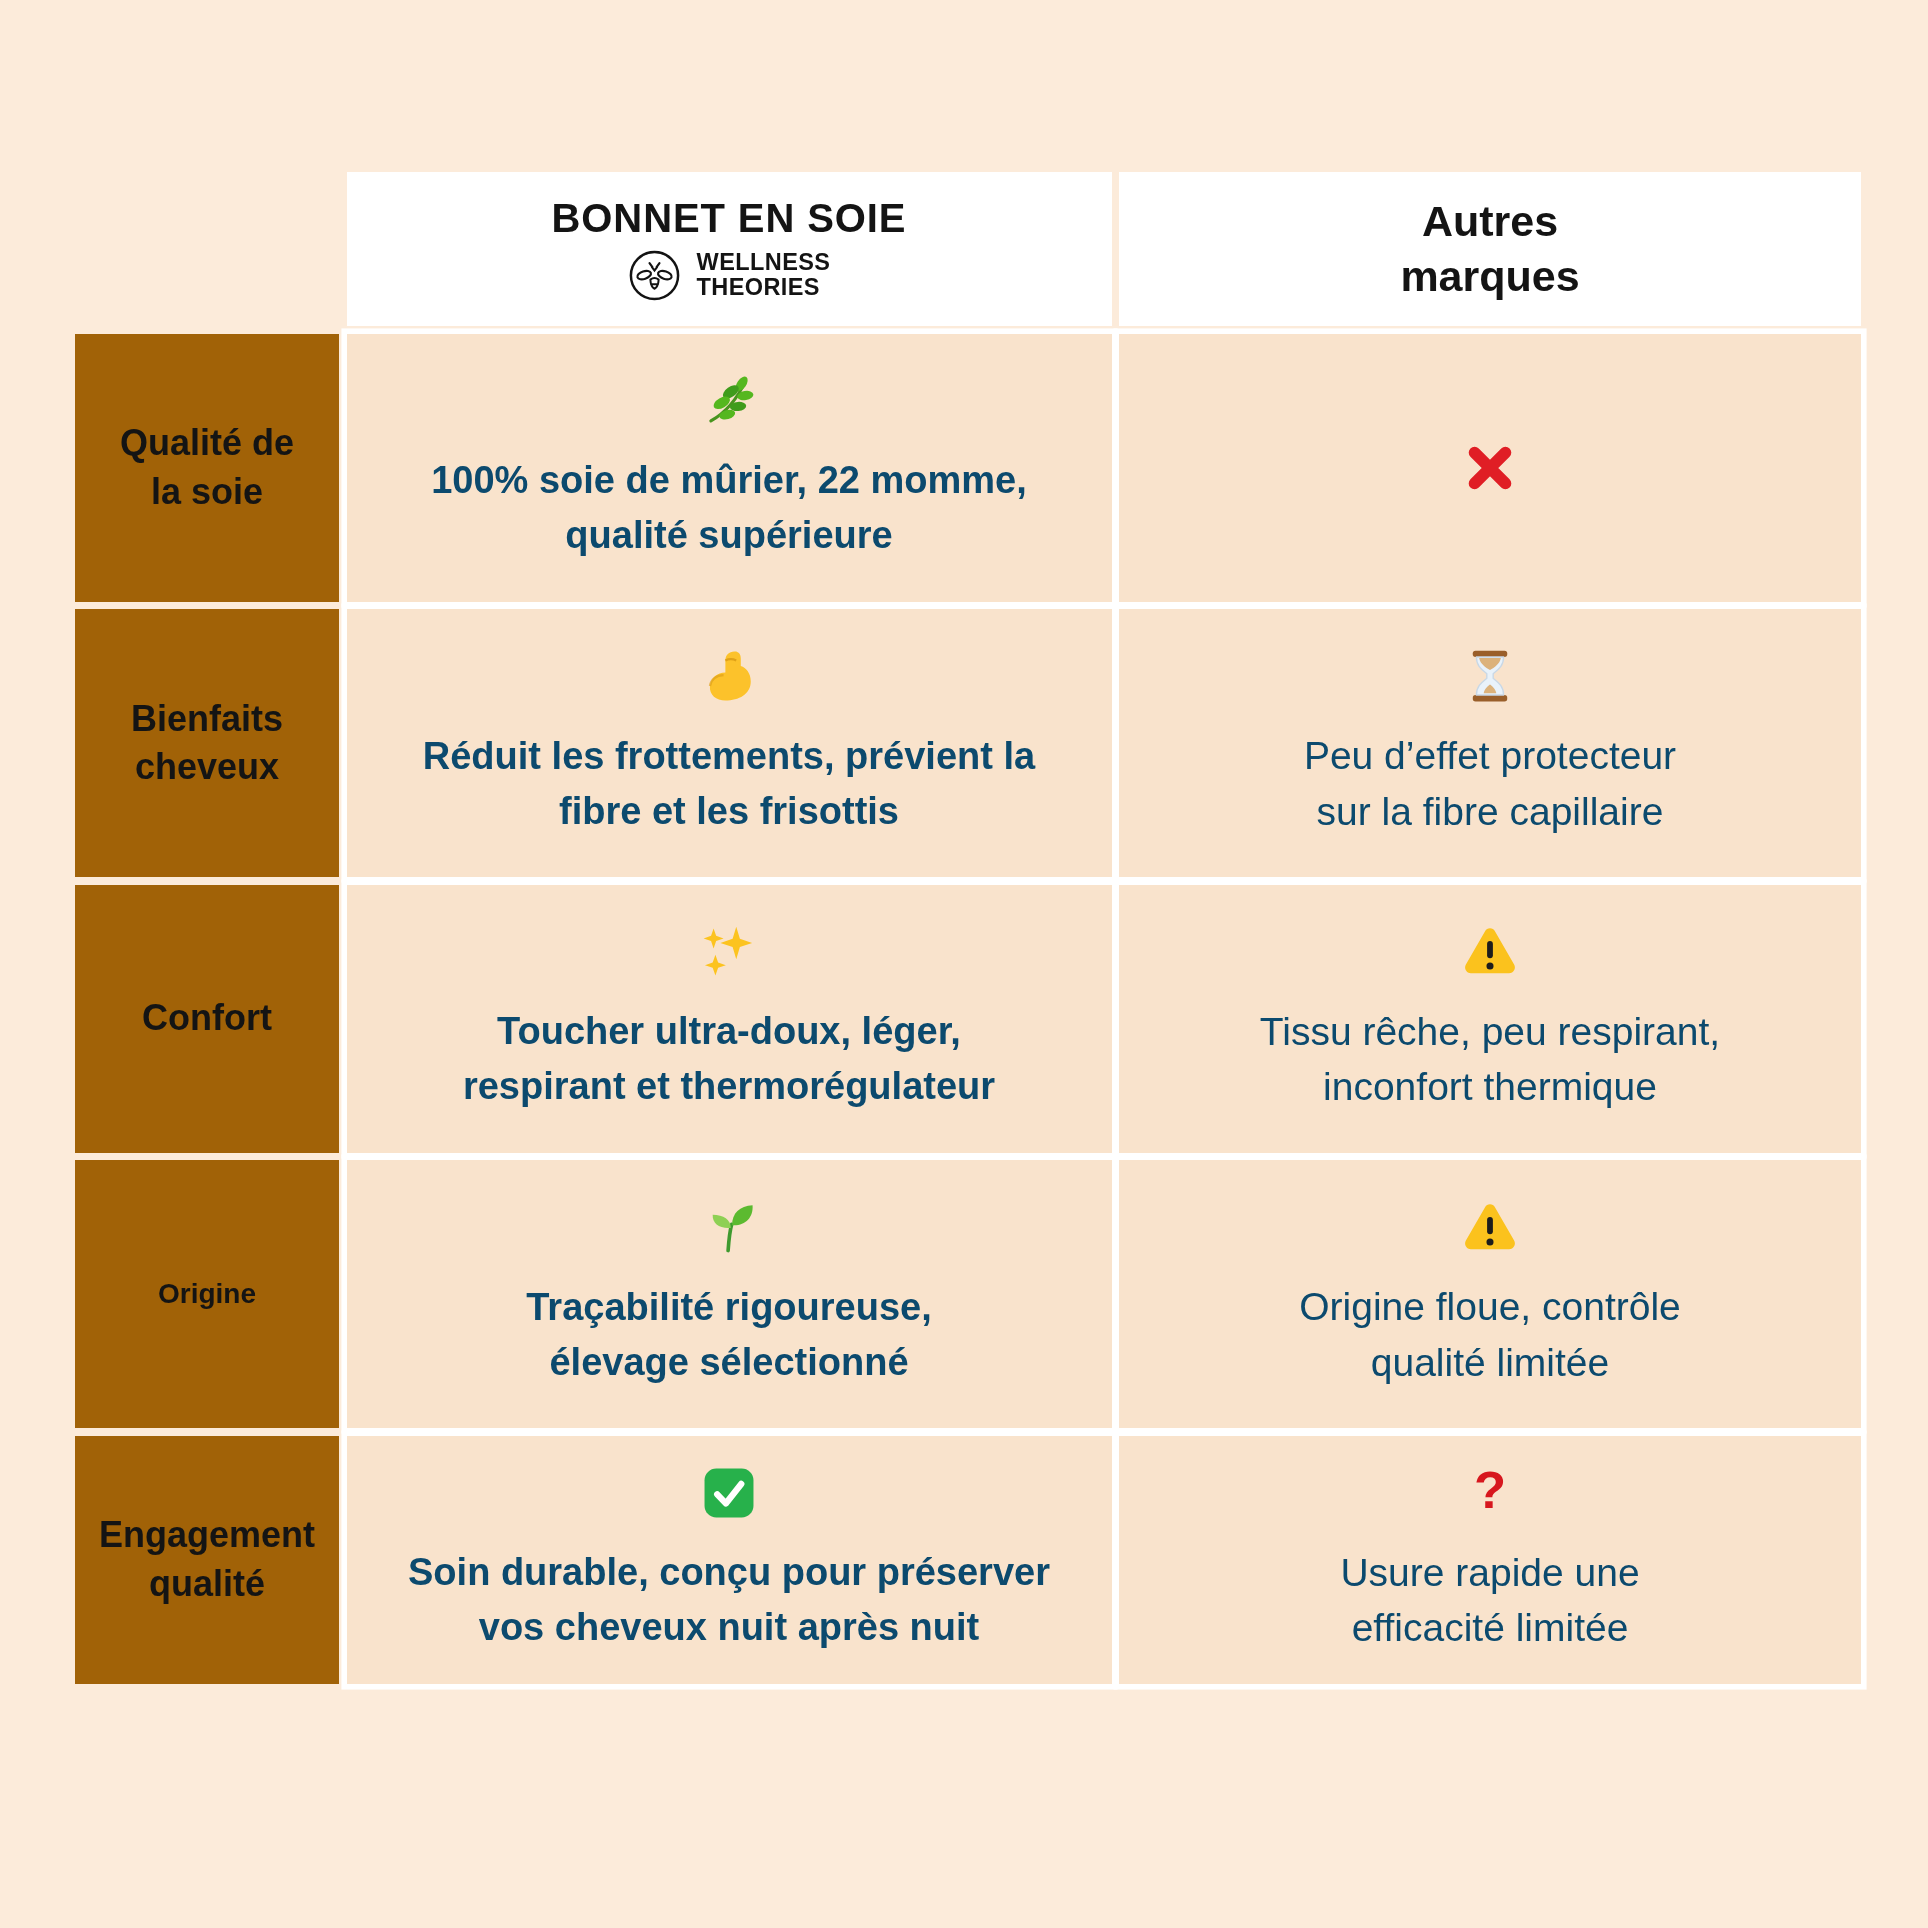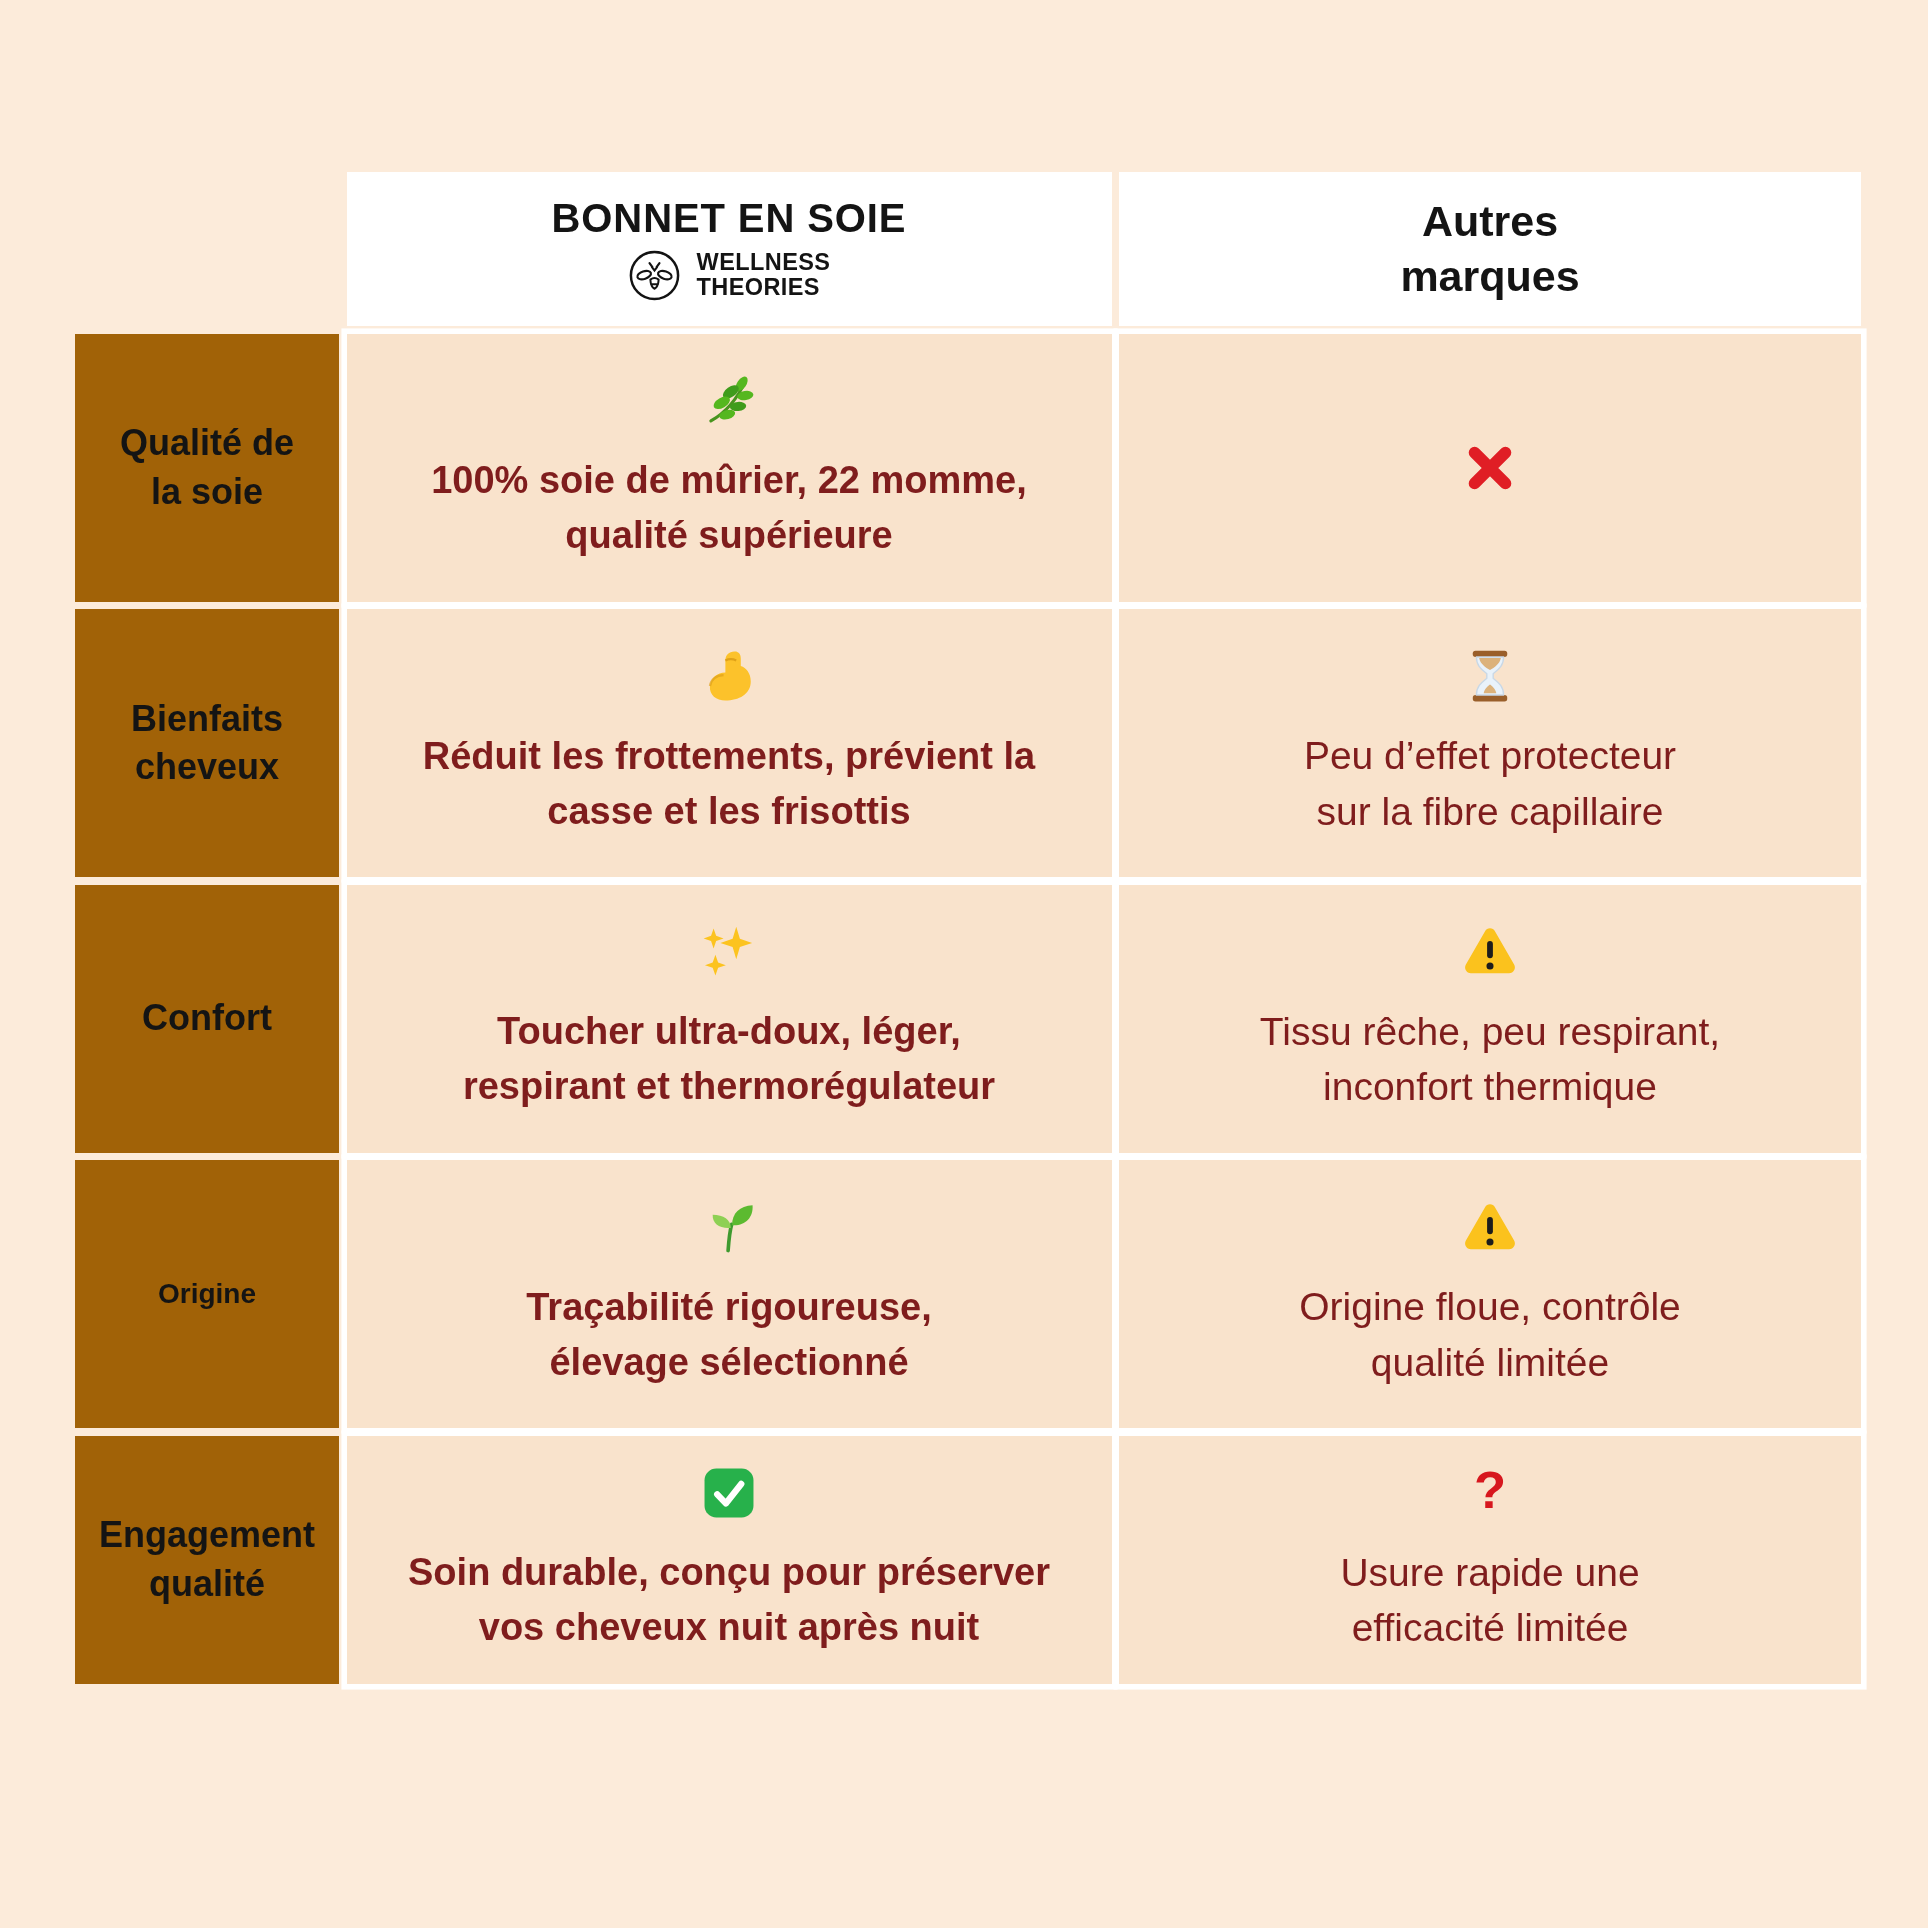--- a/index.html
+++ b/index.html
@@ -45,21 +45,21 @@
     font-size:36px; font-weight:700; line-height:1.34;
   }
   .label-text.small { font-size:28px; }
   .content {
     background:#f9e3cc;
     box-shadow:0 0 0 5.6px #ffffff;
     gap:23.5px;
     padding:0 28px;
   }
   .icon { width:58px; height:58px; flex:0 0 auto; }
-  .cell-text { font-size:39px; line-height:1.42; color:#7f1d1d; }
+  .cell-text { font-size:39px; line-height:1.42; color:#0c4a6e; }
   .ours .cell-text { font-size:38px; line-height:1.45; }
   .ours .seg-b { font-weight:800; }
   .ours .seg-r { font-weight:700; }
   .defs { position:absolute; width:0; height:0; overflow:hidden; }
 </style>
 </head>
 <body>
 
 <div class="canvas">
 
@@ -157,21 +157,21 @@
         </svg>
     </div>
 
     <div class="cell label-cell">
       <span class="label-text">Bienfaits<br>cheveux</span>
     </div>
     <div class="cell content ours">
       <svg class="icon" viewBox="0 0 62 62" width="58" height="58">
           <use href="#sym-flexed-biceps-icon"></use>
         </svg>
-      <p class="cell-text"><span class="seg-r">Réduit </span><span class="seg-b">les frottements,</span><span class="seg-r"> prévient </span><span class="seg-b">la</span><br><span class="seg-b">casse et les frisottis</span></p>
+      <p class="cell-text"><span class="seg-r">Réduit </span><span class="seg-b">les frottements,</span><span class="seg-r"> prévient </span><span class="seg-b">la</span><br><span class="seg-b">fibre et les frisottis</span></p>
     </div>
     <div class="cell content others">
       <svg class="icon" viewBox="0 0 62 62" width="58" height="58">
           <use href="#sym-hourglass-icon"></use>
         </svg>
       <p class="cell-text">Peu d’effet protecteur<br>sur la fibre capillaire</p>
     </div>
 
     <div class="cell label-cell">
       <span class="label-text">Confort</span>

